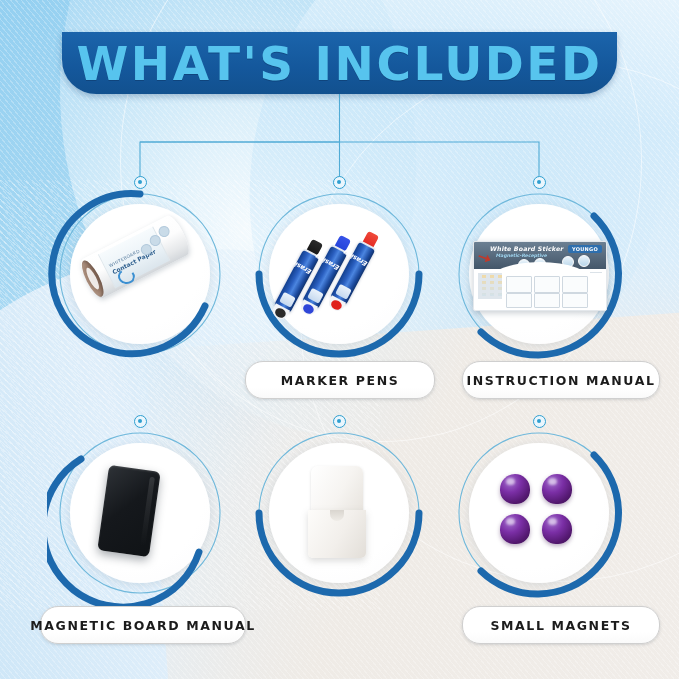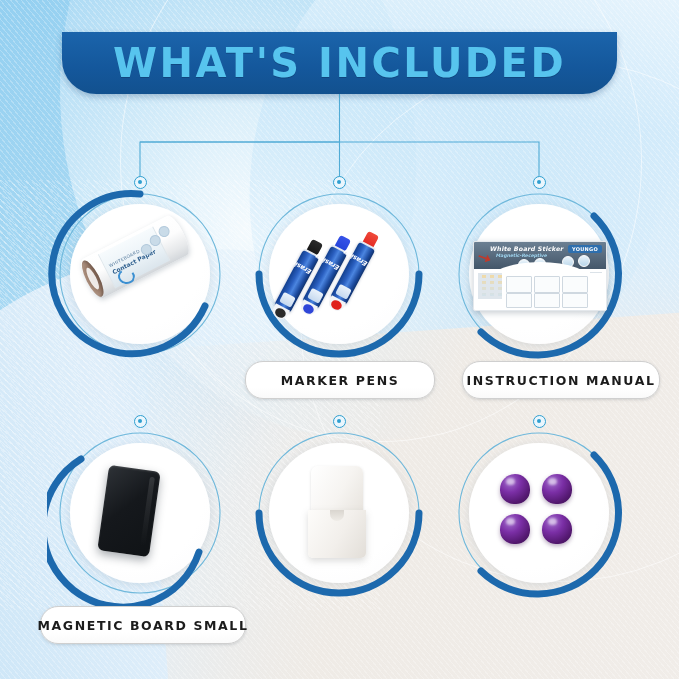--- a/index.html
+++ b/index.html
@@ -40,21 +40,21 @@
   .swoosh{position:absolute;border-radius:50%;border:1px solid rgba(255,255,255,.55);}
 
   
   .banner{position:absolute;left:62px;top:32px;width:555px;height:62px;
     background:linear-gradient(180deg,#1b64ab 0%,#14579b 60%,#12518f 100%);
     border-radius:0 0 34px 34px;
     box-shadow:0 3px 6px rgba(20,60,110,.28);
     display:flex;align-items:center;justify-content:center;}
   .banner-title{
     font-family:"DejaVu Sans", sans-serif;
-    font-weight:bold;font-size:40px;letter-spacing:2.5px;
+    font-weight:bold;font-size:47px;letter-spacing:2.5px;
     color:#57c4ee;white-space:nowrap;
     text-shadow:0 1px 0 rgba(10,40,80,.35);
   }
 
   
   .conn{position:absolute;left:0;top:0;width:679px;height:679px;pointer-events:none;}
 
   
   .item{position:absolute;width:186px;height:186px;}
   .circle-wrap{position:absolute;inset:0;}
@@ -350,16 +350,19 @@
   </div>
 
   <div class="label" style="left:245px;top:361px;width:188px;">
     <span class="label-text">MARKER PENS</span>
   </div>
   <div class="label" style="left:462px;top:361px;width:196px;">
     <span class="label-text">INSTRUCTION MANUAL</span>
   </div>
 
   <div class="label" style="left:40px;top:606px;width:204px;">
-    <span class="label-text">MAGNETIC BOARD SMALL</span>
+    <span class="label-text">MAGNETIC BOARD MANUAL</span>
+  </div>
+  <div class="label" style="left:462px;top:606px;width:196px;">
+    <span class="label-text">SMALL MAGNETS</span>
   </div>
 
 </div>
 
 </body></html>

